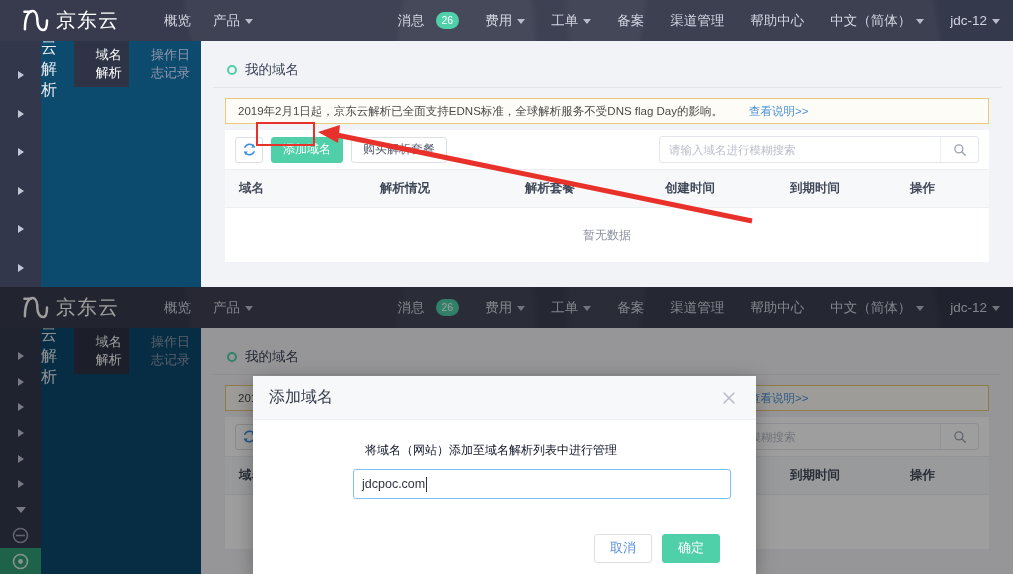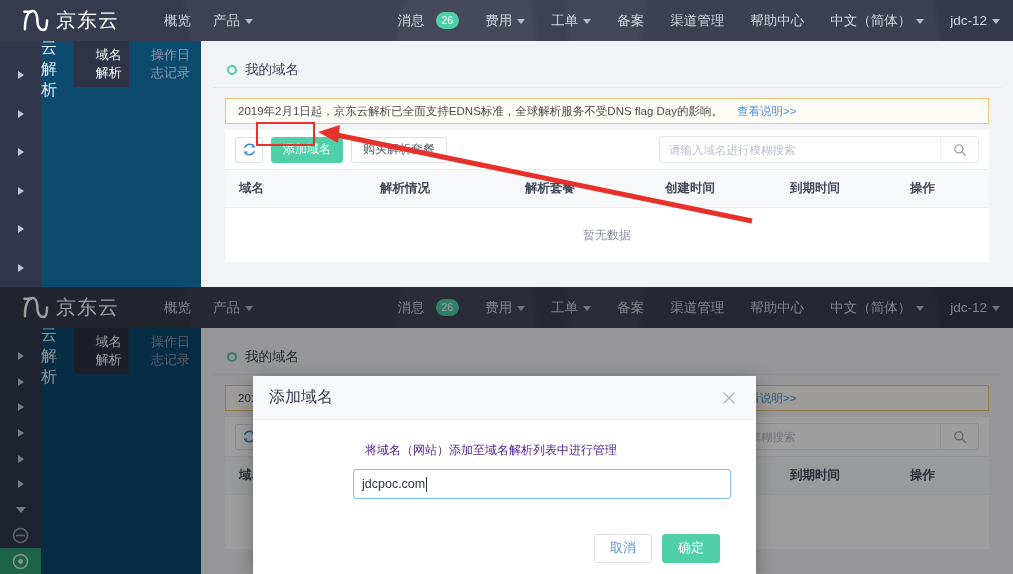--- a/index.html
+++ b/index.html
@@ -125,20 +125,21 @@
     border: 2px solid #4fd0a8;
   }
   .page-title { font-size: 13.5px; color: #3b4257; }
 
   .content-pad { padding: 10px 12px 0 12px; }
   .notice {
     background: #fdfcf7; border: 1px solid #e9c877;
     height: 26px; display: flex; align-items: center;
     padding: 0 12px; font-size: 11.5px; color: #4a4a4a;
     white-space: nowrap;
+    gap: 12px;
   }
   .notice a { color: #4a90d9; text-decoration: none; margin-left: 14px; }
 
   .panel { background: #fff; margin-top: 6px; }
   .toolbar {
     height: 40px; display: flex; align-items: center;
     padding: 0 10px; gap: 8px;
     border-bottom: 1px solid #eceef2;
     background: #fff;
   }
@@ -199,21 +200,21 @@
     display: flex; align-items: center; padding: 0 16px;
   }
   .modal-title { font-size: 16px; color: #333a4a; flex: 1 1 auto; }
   .x-btn {
     width: 22px; height: 22px; cursor: pointer;
     display: flex; align-items: center; justify-content: center;
   }
   .x-svg { width: 16px; height: 16px; display: block; }
   .modal-body { padding: 22px 0 0 0; }
   .modal-desc {
-    font-size: 12px; color: #4c1d95;
+    font-size: 12px; color: #0f172a;
     margin-left: 112px; margin-bottom: 10px;
   }
   .modal-input {
     margin-left: 100px; width: 378px; height: 30px;
     border: 1px solid #7cc0f5; border-radius: 3px;
     display: flex; align-items: center; padding: 0 8px;
     font-size: 12.5px; color: #2f3440;
   }
   .caret-blink {
     display: inline-block; width: 1px; height: 15px;

